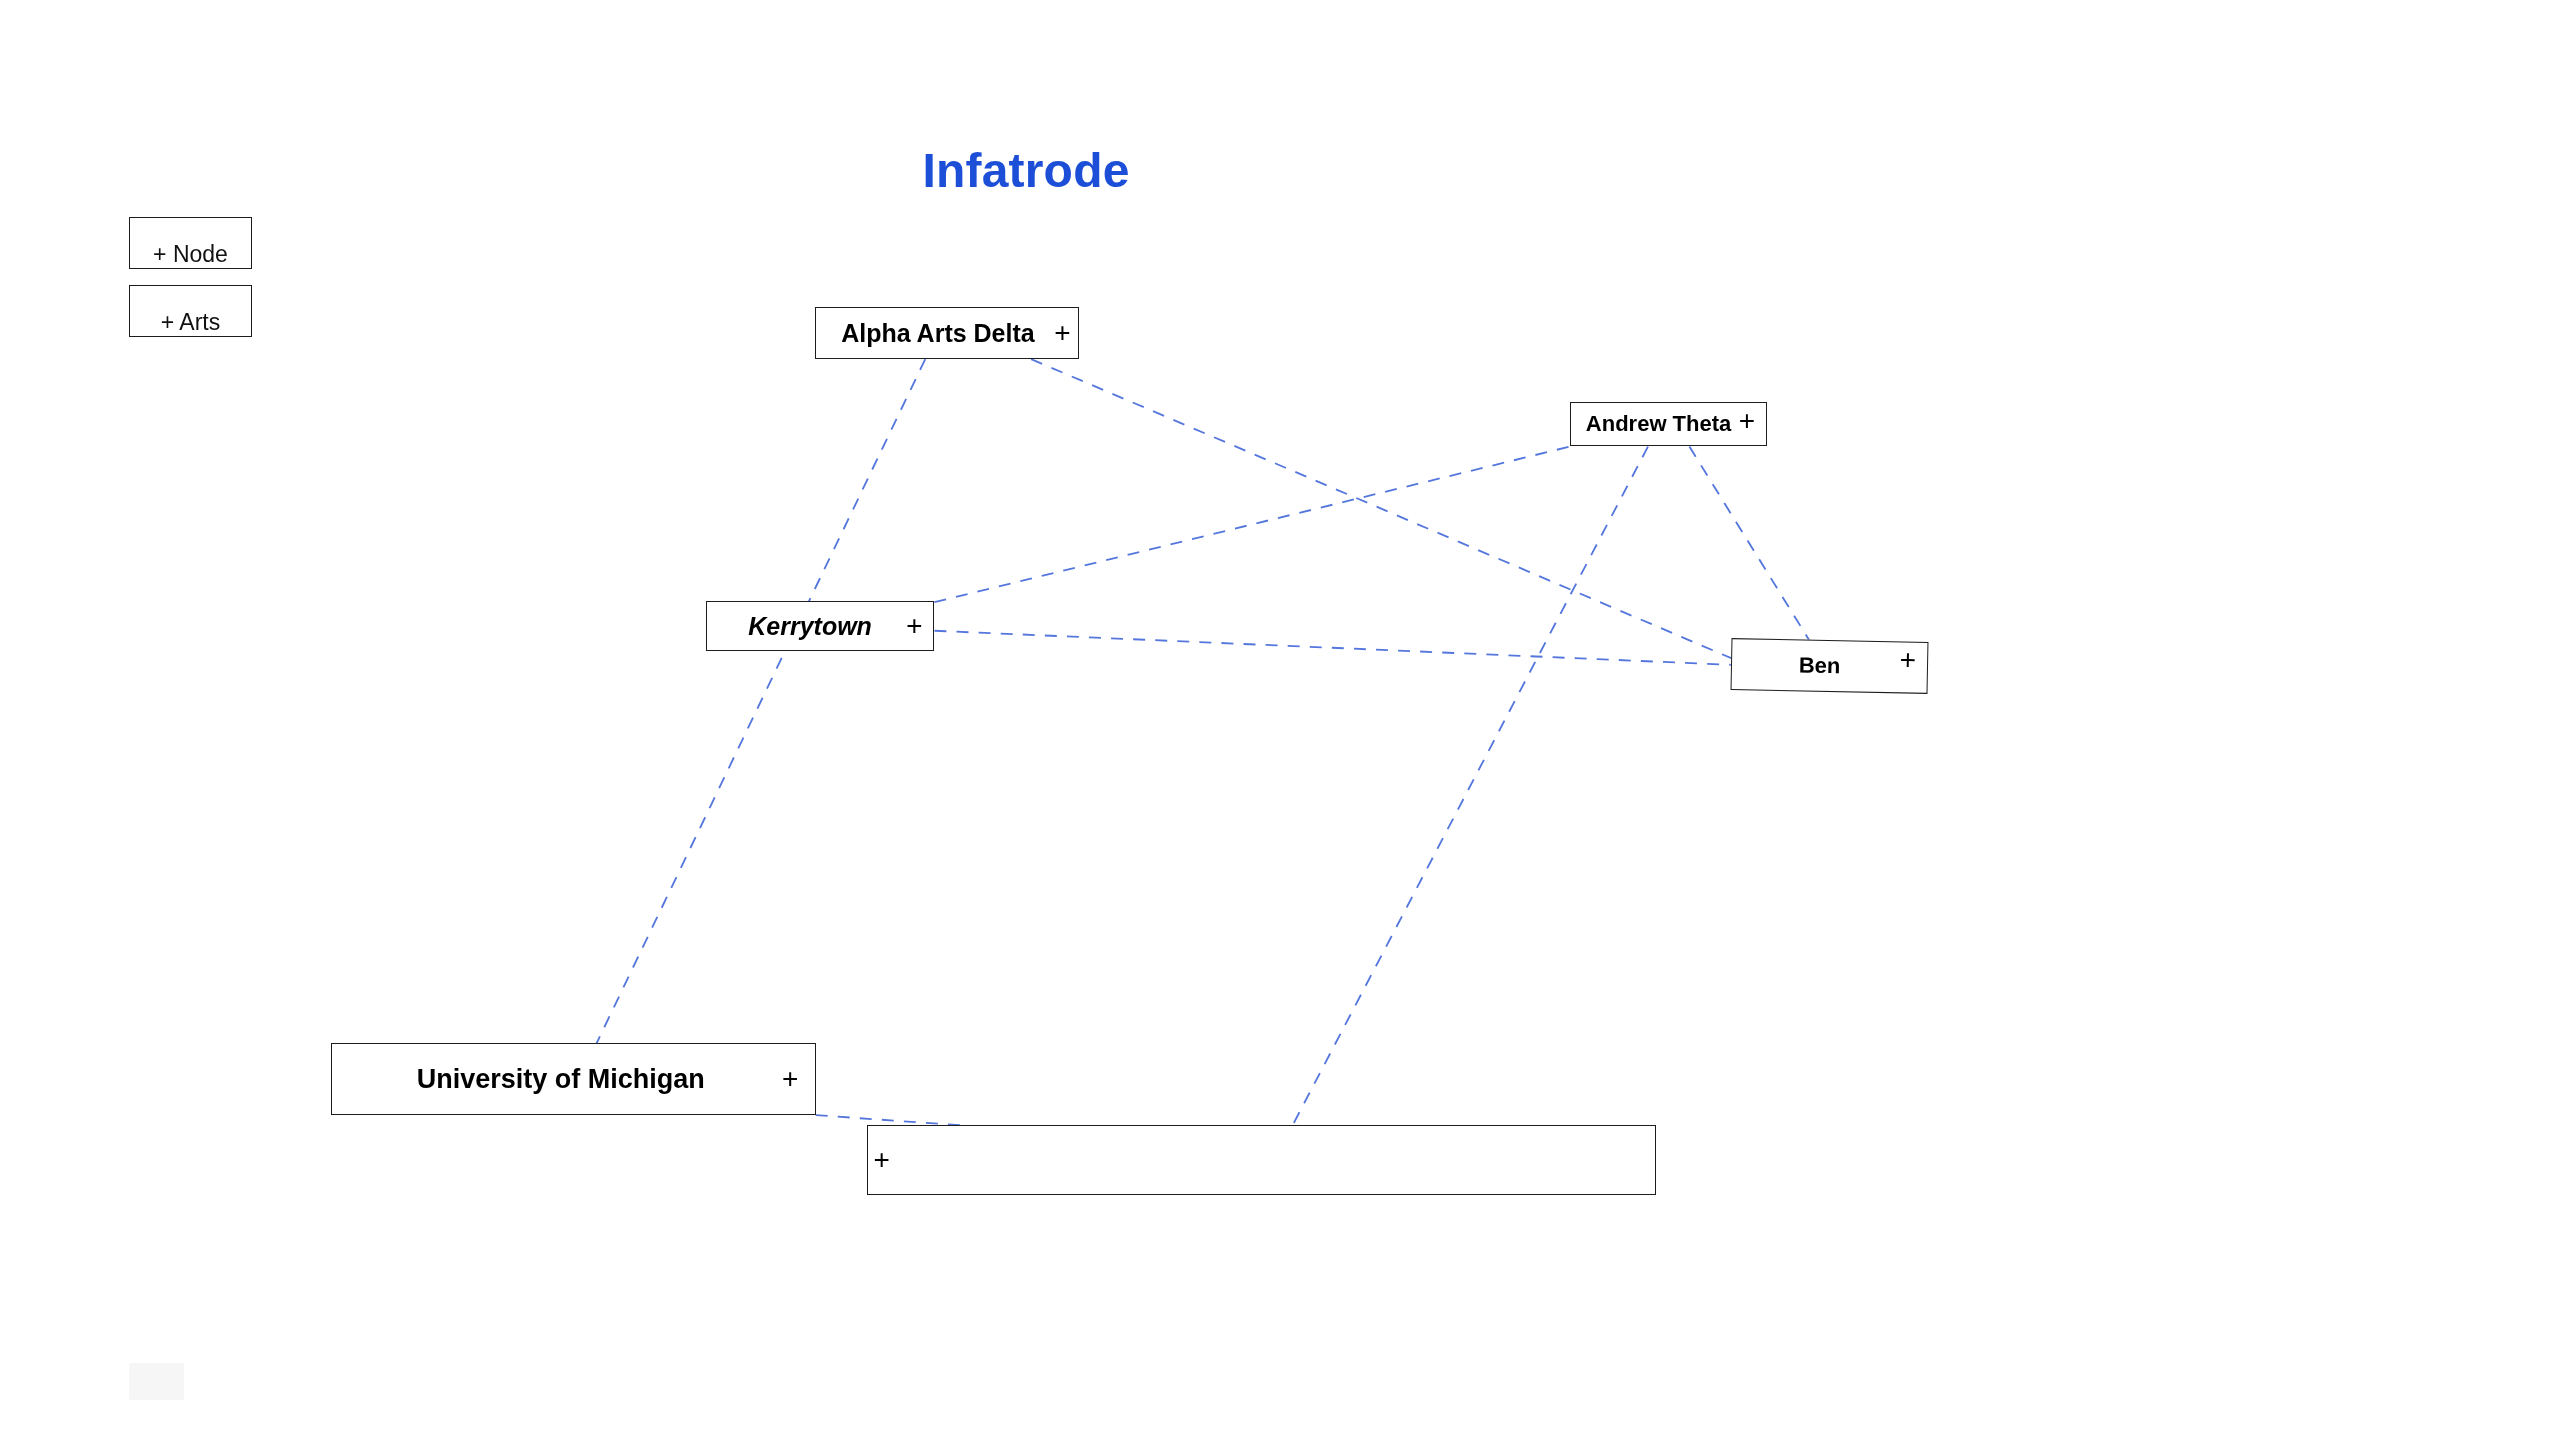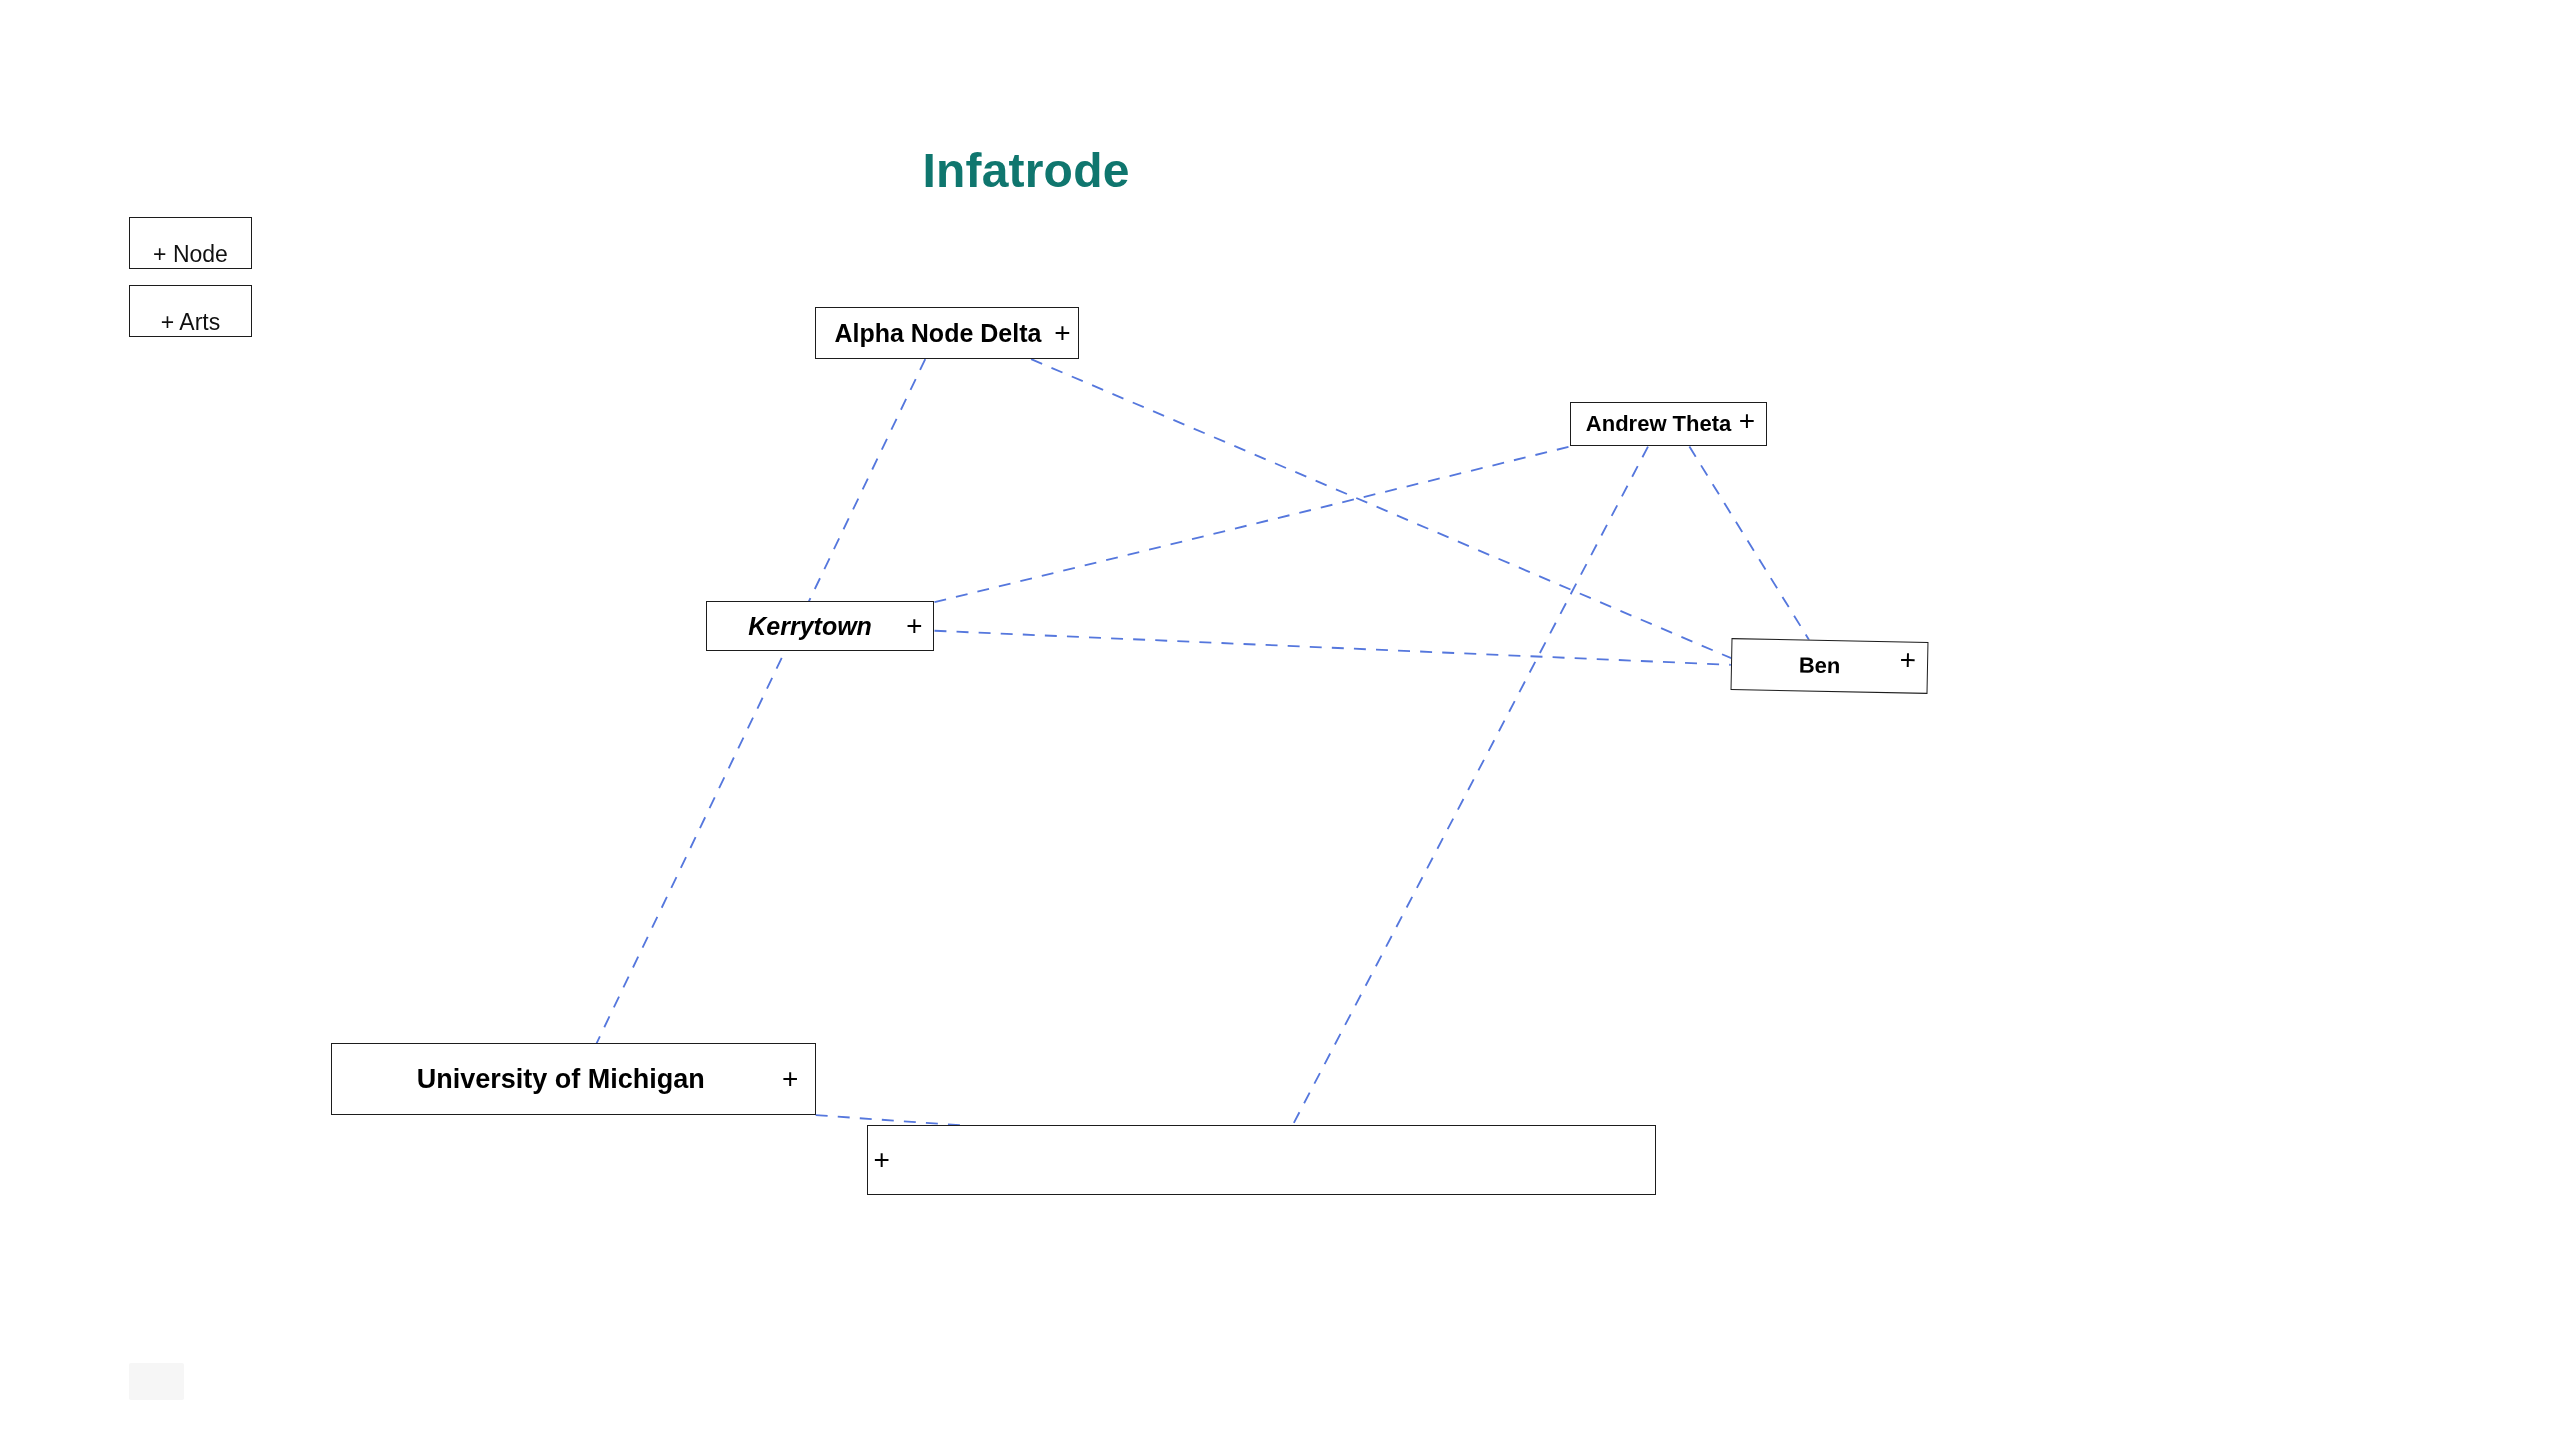--- a/index.html
+++ b/index.html
@@ -22,21 +22,21 @@
 
   
   #page-title {
     position: absolute;
     left: 0;
     top: 147px;
     width: 2052px;
     text-align: center;
     font-size: 48px;
     font-weight: bold;
-    color: #0f766e;
+    color: #1d4ed8;
     letter-spacing: 0.2px;
     line-height: 1;
     user-select: none;
   }
 
   
   #toolbar {
     position: absolute;
     left: 129px;
     top: 217px;
@@ -183,21 +183,21 @@
         <line x1="1005" y1="390" x2="648" y2="1133" stroke="#5577dd" stroke-width="2" stroke-dasharray="13 11"></line>
         <line x1="1120" y1="390" x2="1888" y2="718" stroke="#5577dd" stroke-width="2" stroke-dasharray="13 11"></line>
         <line x1="1015" y1="654" x2="1705" y2="485" stroke="#5577dd" stroke-width="2" stroke-dasharray="13 11"></line>
         <line x1="1015" y1="685" x2="1880" y2="722" stroke="#5577dd" stroke-width="2" stroke-dasharray="13 11"></line>
         <line x1="1835" y1="485" x2="1965" y2="695" stroke="#5577dd" stroke-width="2" stroke-dasharray="13 11"></line>
         <line x1="1790" y1="485" x2="1404" y2="1222" stroke="#5577dd" stroke-width="2" stroke-dasharray="13 11"></line>
         <line x1="886" y1="1211" x2="1185" y2="1232" stroke="#5577dd" stroke-width="2" stroke-dasharray="13 11"></line>
       </svg>
 
     <div class="node" id="node-alpha-theta-delta">
-      <span class="node-label">Alpha Node Delta</span>
+      <span class="node-label">Alpha Arts Delta</span>
       <span class="node-plus">+</span>
     </div>
 
     <div class="node" id="node-andrew-price">
       <span class="node-label">Andrew Theta</span>
       <span class="node-plus raised">+</span>
     </div>
 
     <div class="node" id="node-kerrytown">
       <span class="node-label">Kerrytown</span>

